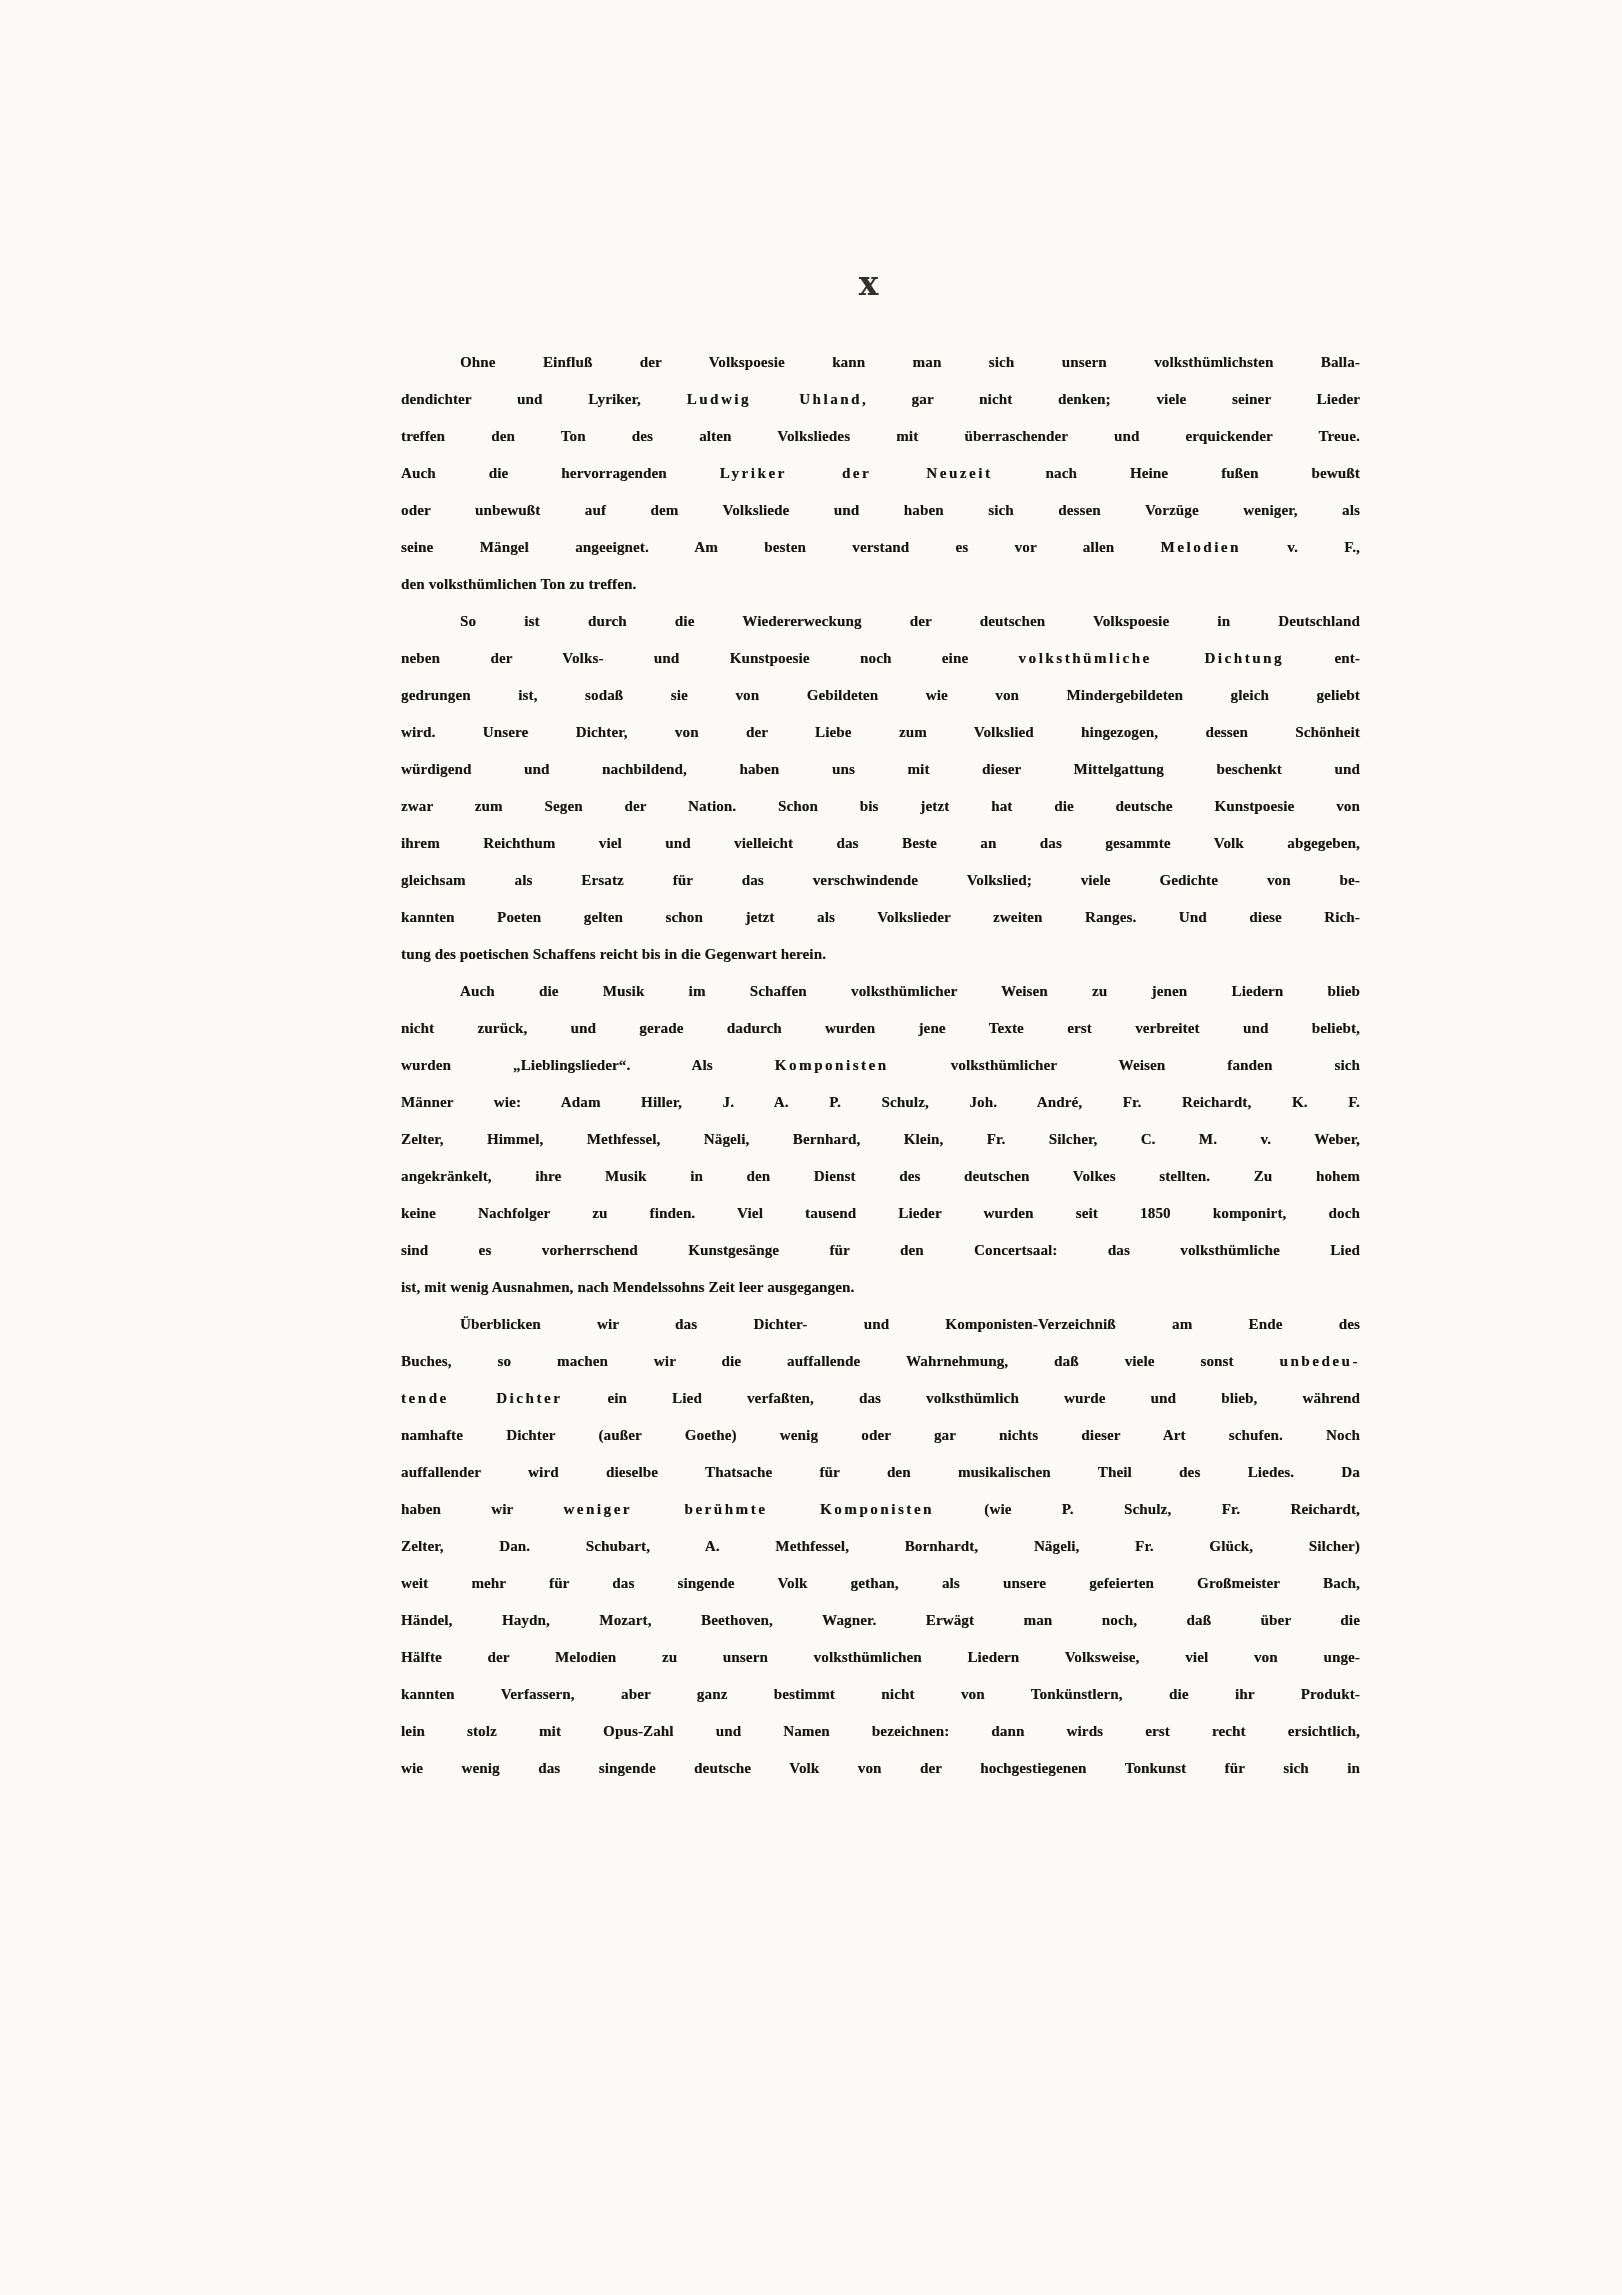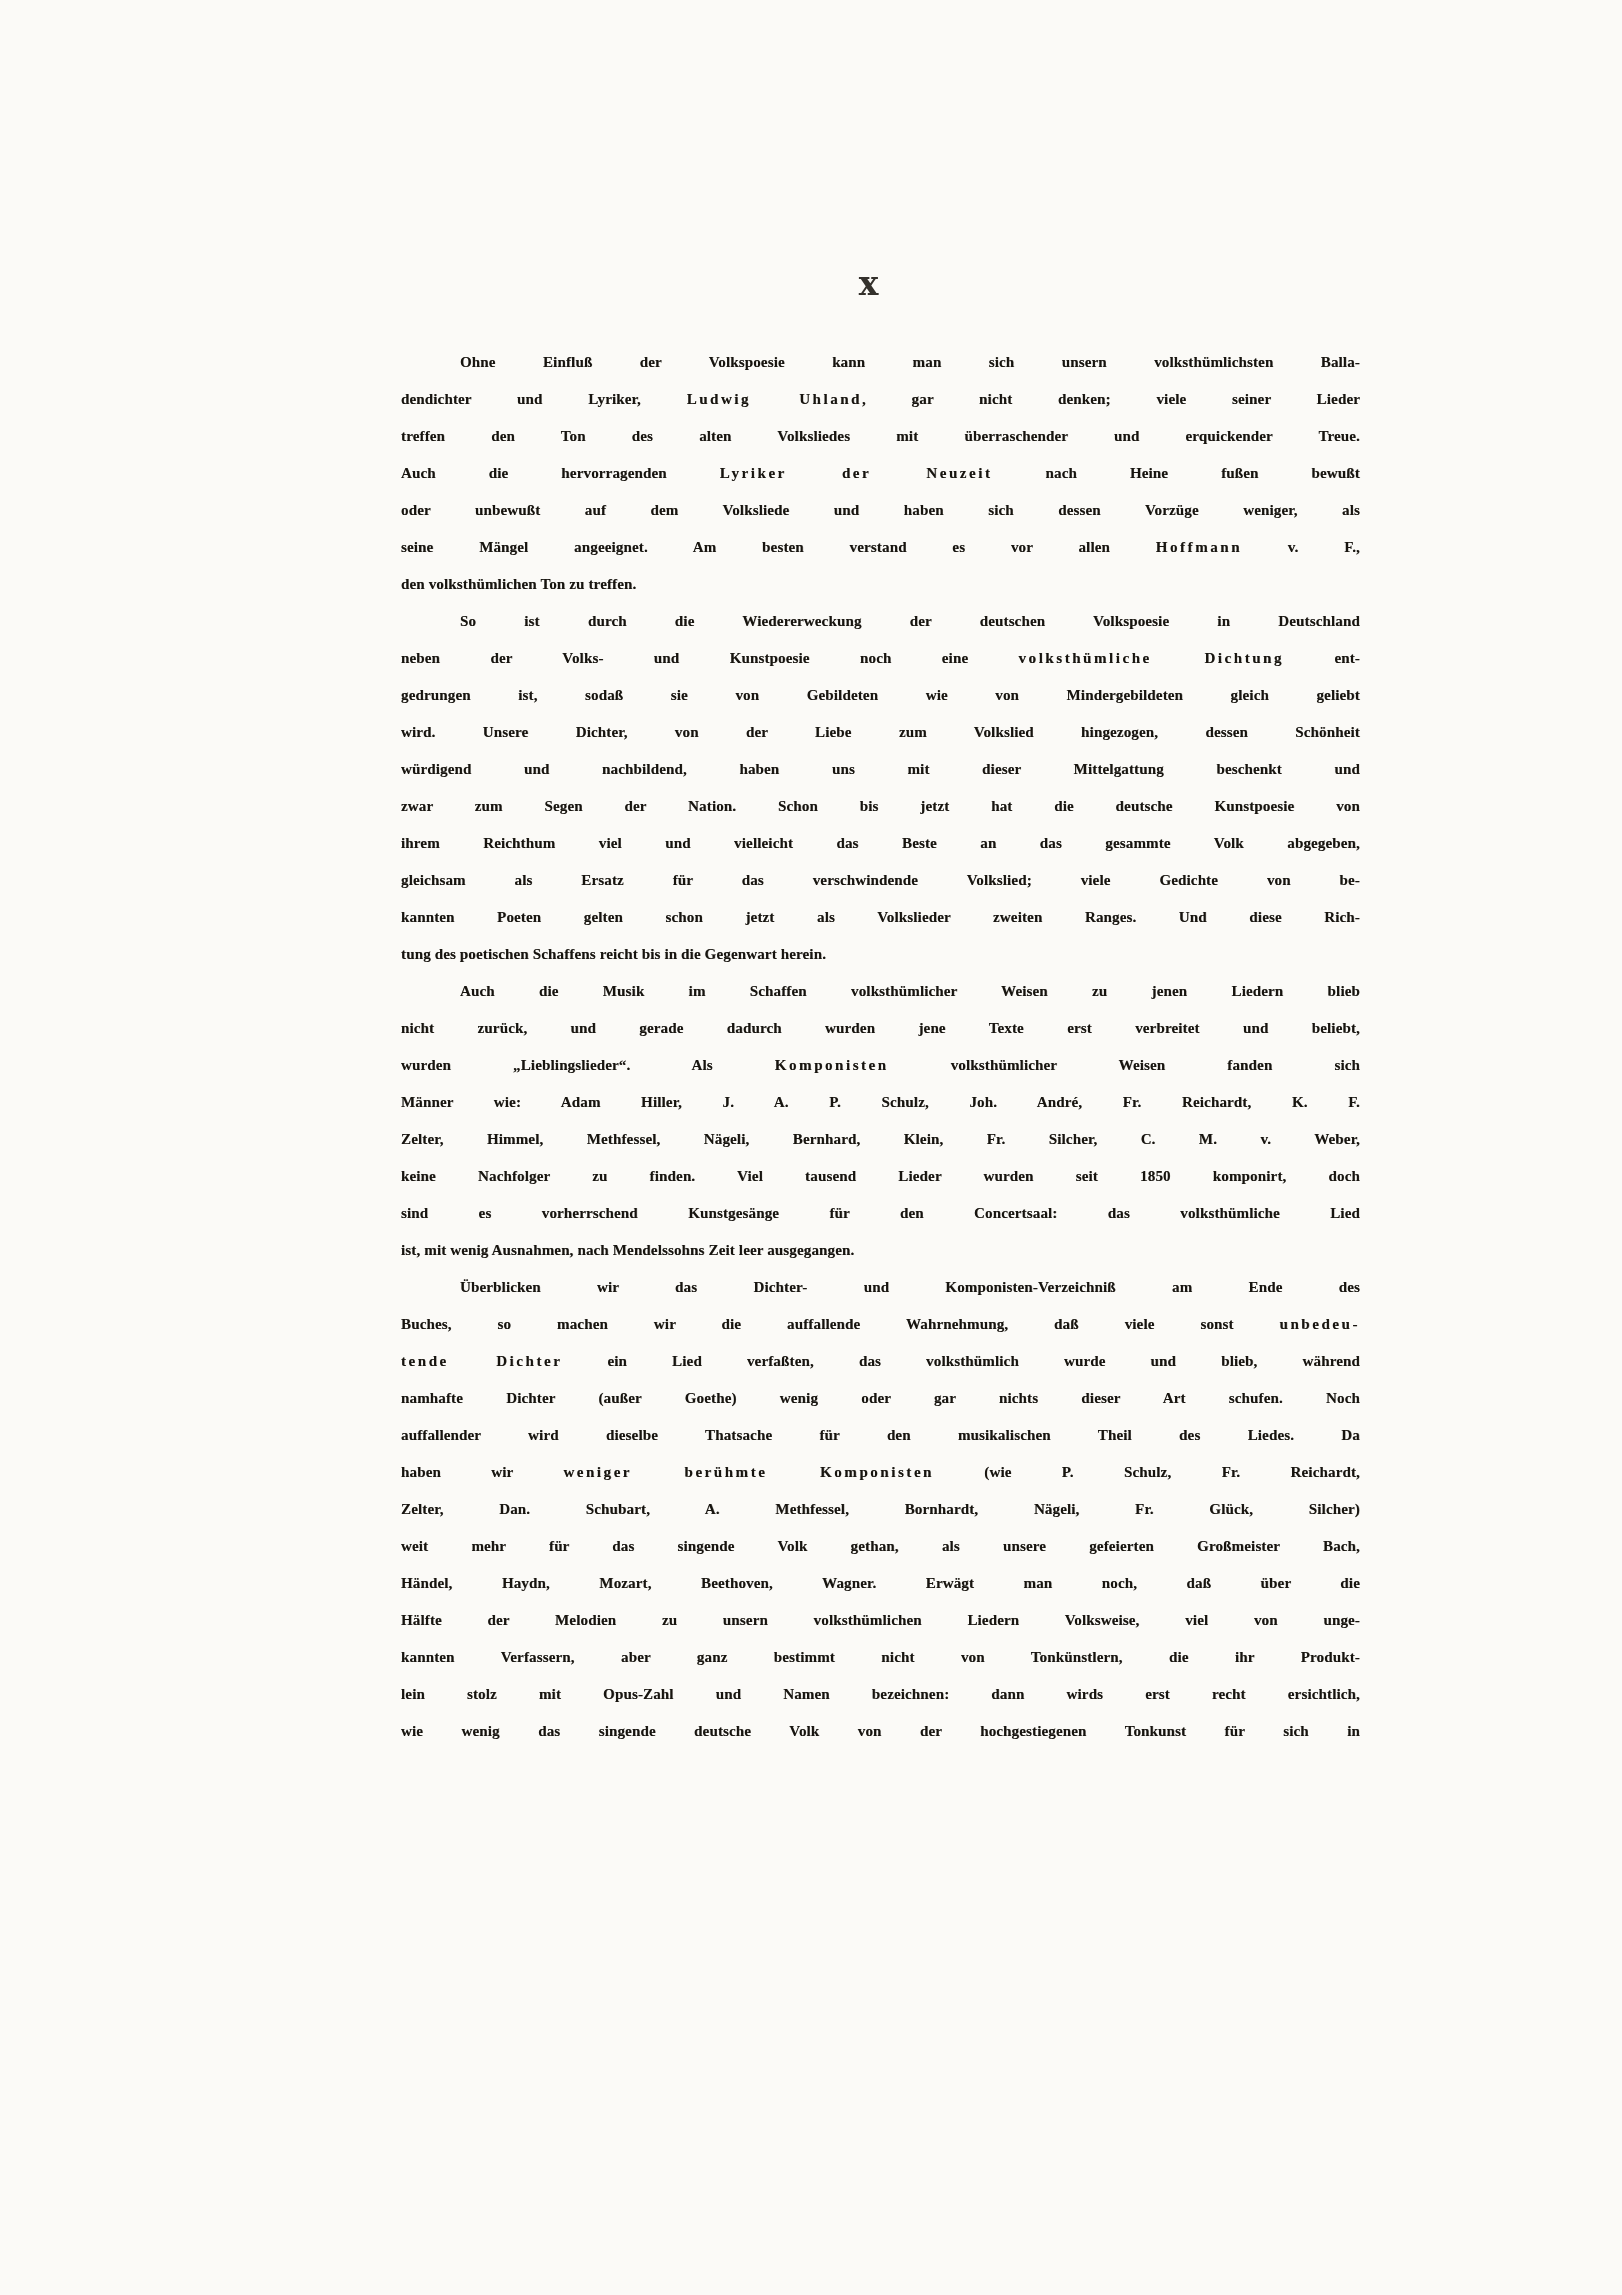--- a/index.html
+++ b/index.html
@@ -70,37 +70,38 @@
 <body>
 
 <div class="page">
   <div class="page-number">x</div>
   <div class="text-block" style="color: rgb(23, 20, 15);">
       <div class="line indent"><span>Ohne Einfluß der Volkspoesie kann man sich unsern volksthümlichsten Balla-</span></div>
       <div class="line"><span>dendichter und Lyriker, </span><span class="sperr">Ludwig Uhland</span><span>, gar nicht denken; viele seiner Lieder</span></div>
       <div class="line"><span>treffen den Ton des alten Volksliedes mit überraschender und erquickender Treue.</span></div>
       <div class="line"><span>Auch die hervorragenden </span><span class="sperr">Lyriker der Neuzeit</span><span> nach Heine fußen bewußt</span></div>
       <div class="line"><span>oder unbewußt auf dem Volksliede und haben sich dessen Vorzüge weniger, als</span></div>
-      <div class="line"><span>seine Mängel angeeignet. Am besten verstand es vor allen </span><span class="sperr">Hoffmann</span><span> v. F.,</span></div>
+      <div class="line"><span>seine Mängel angeeignet. Am besten verstand es vor allen </span><span class="sperr">Melodien</span><span> v. F.,</span></div>
       <div class="line pend"><span>den volksthümlichen Ton zu treffen.</span></div>
       <div class="line indent"><span>So ist durch die Wiedererweckung der deutschen Volkspoesie in Deutschland</span></div>
       <div class="line"><span>neben der Volks- und Kunstpoesie noch eine </span><span class="sperr">volksthümliche Dichtung</span><span> ent-</span></div>
       <div class="line"><span>gedrungen ist, sodaß sie von Gebildeten wie von Mindergebildeten gleich geliebt</span></div>
       <div class="line"><span>wird. Unsere Dichter, von der Liebe zum Volkslied hingezogen, dessen Schönheit</span></div>
       <div class="line"><span>würdigend und nachbildend, haben uns mit dieser Mittelgattung beschenkt und</span></div>
       <div class="line"><span>zwar zum Segen der Nation. Schon bis jetzt hat die deutsche Kunstpoesie von</span></div>
       <div class="line"><span>ihrem Reichthum viel und vielleicht das Beste an das gesammte Volk abgegeben,</span></div>
       <div class="line"><span>gleichsam als Ersatz für das verschwindende Volkslied; viele Gedichte von be-</span></div>
       <div class="line"><span>kannten Poeten gelten schon jetzt als Volkslieder zweiten Ranges. Und diese Rich-</span></div>
       <div class="line pend"><span>tung des poetischen Schaffens reicht bis in die Gegenwart herein.</span></div>
       <div class="line indent"><span>Auch die Musik im Schaffen volksthümlicher Weisen zu jenen Liedern blieb</span></div>
       <div class="line"><span>nicht zurück, und gerade dadurch wurden jene Texte erst verbreitet und beliebt,</span></div>
       <div class="line"><span>wurden „Lieblingslieder“. Als </span><span class="sperr">Komponisten</span><span> volksthümlicher Weisen fanden sich</span></div>
       <div class="line"><span>Männer wie: Adam Hiller, J. A. P. Schulz, Joh. André, Fr. Reichardt, K. F.</span></div>
       <div class="line"><span>Zelter, Himmel, Methfessel, Nägeli, Bernhard, Klein, Fr. Silcher, C. M. v. Weber,</span></div>
+      <div class="line"><span>angekränkelt, ihre Musik in den Dienst des deutschen Volkes stellten. Zu hohem</span></div>
       <div class="line"><span>keine Nachfolger zu finden. Viel tausend Lieder wurden seit 1850 komponirt, doch</span></div>
       <div class="line"><span>sind es vorherrschend Kunstgesänge für den Concertsaal: das volksthümliche Lied</span></div>
       <div class="line pend"><span>ist, mit wenig Ausnahmen, nach Mendelssohns Zeit leer ausgegangen.</span></div>
       <div class="line indent"><span>Überblicken wir das Dichter- und Komponisten-Verzeichniß am Ende des</span></div>
       <div class="line"><span>Buches, so machen wir die auffallende Wahrnehmung, daß viele sonst </span><span class="sperr">unbedeu-</span></div>
       <div class="line"><span class="sperr">tende Dichter</span><span> ein Lied verfaßten, das volksthümlich wurde und blieb, während</span></div>
       <div class="line"><span>namhafte Dichter (außer Goethe) wenig oder gar nichts dieser Art schufen. Noch</span></div>
       <div class="line"><span>auffallender wird dieselbe Thatsache für den musikalischen Theil des Liedes. Da</span></div>
       <div class="line"><span>haben wir </span><span class="sperr">weniger berühmte Komponisten</span><span> (wie P. Schulz, Fr. Reichardt,</span></div>
       <div class="line"><span>Zelter, Dan. Schubart, A. Methfessel, Bornhardt, Nägeli, Fr. Glück, Silcher)</span></div>

